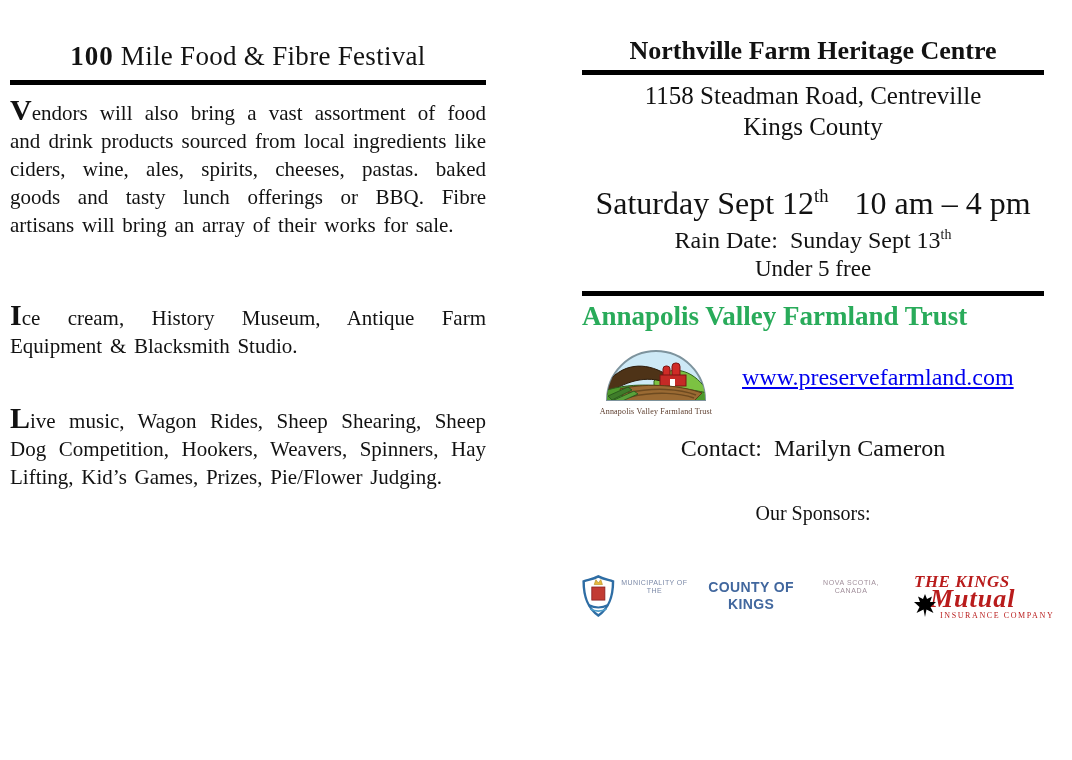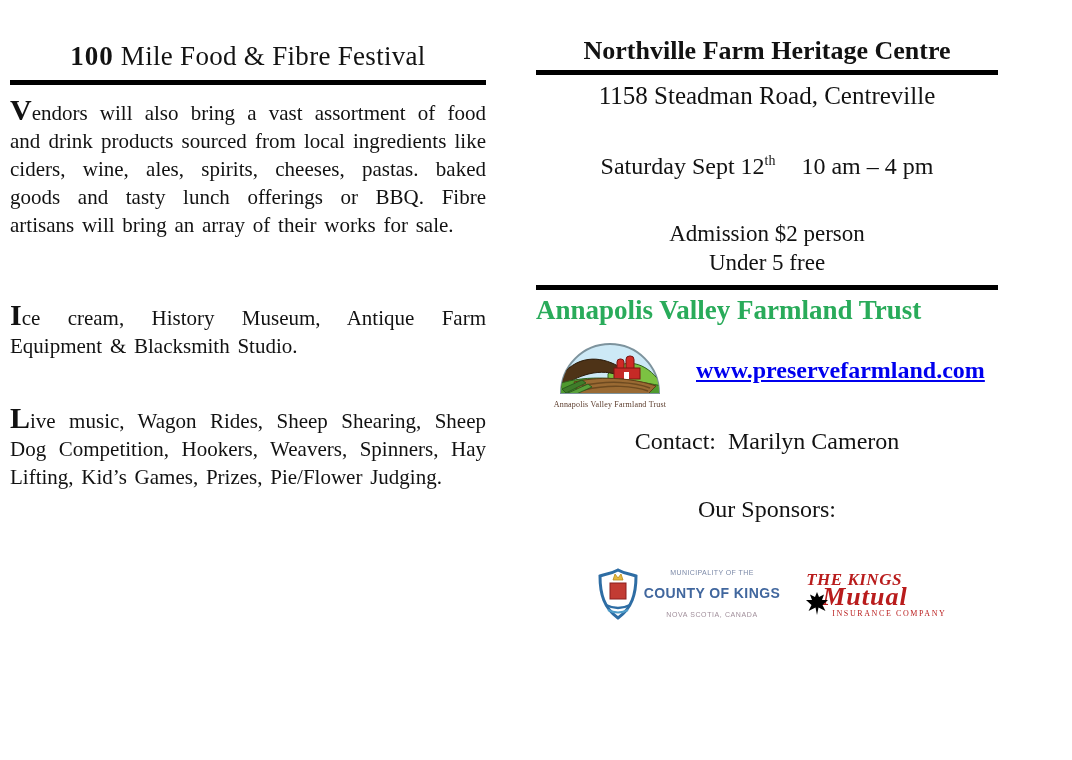--- a/index.html
+++ b/index.html
@@ -27,59 +27,59 @@
   .body-par {
     margin: 0 0 42px 0;
     font-size: 21px; line-height: 1.33;
     text-align: justify;
     word-spacing: 2.5px;
   }
   .body-par.par-2 { margin-bottom: 60px; }
   .dropcap { font-size: 30px; font-weight: 600; line-height: 1; }
 
   
-  .right-col { position: absolute; left: 536px; top: 36px; width: 462px; text-align: center; }
+  .right-col { position: absolute; left: 582px; top: 36px; width: 462px; text-align: center; }
   .right-title {
     margin: 0 0 4px 0;
     font-size: 26px; font-weight: 700; line-height: 1.15;
   }
   .right-col .rule.title-rule { margin-bottom: 5px; }
   .addr-line { font-size: 25px; line-height: 1.26; white-space: pre-wrap; }
-  .date-line { margin-top: 40px; font-size: 24px; line-height: 1.26; white-space: pre-wrap; }
+  .date-line { margin-top: 40px; font-size: 32px; line-height: 1.26; white-space: pre-wrap; }
   .date-line sup, .rain-line sup { font-size: 0.58em; vertical-align: super; line-height: 0; }
   .time-part { margin-left: 26px; }
   .rain-line { margin-top: 2px; font-size: 24px; line-height: 1.26; white-space: pre-wrap; }
   .admission-line { font-size: 23px; line-height: 1.26; }
   .admission-line.first { margin-top: 38px; }
   .section-rule { margin-top: 7px; }
   .trust-heading {
     margin: 4px 0 0 0;
     text-align: left;
     font-size: 27px; font-weight: 700; line-height: 1.2;
     color: #29ab5a;
   }
   .logo-row { margin-top: 6px; display: flex; align-items: center; text-align: left; }
   .trust-logo-block { margin-left: 14px; width: 120px; flex: 0 0 auto; text-align: center; }
   .trust-caption {
     font-size: 8px; color: #5a3a2a; letter-spacing: 0.2px;
     white-space: nowrap; line-height: 1.1; margin-top: 1px;
   }
   a.doc-link { color: #0000ee; text-decoration: underline; cursor: pointer; }
-  .website-link { margin-left: 26px; font-size: 24px; font-weight: 700; }
+  .website-link { margin-left: 26px; font-size: 24px; font-weight: 400; }
   .contact-line { margin-top: 16px; font-size: 24px; line-height: 1.26; white-space: pre-wrap; }
   .email-line { font-size: 26px; line-height: 1.26; }
-  .sponsors-heading { margin-top: 38px; font-size: 24px; line-height: 1.26; }
+  .sponsors-heading { margin-top: 38px; font-size: 20px; line-height: 1.26; }
 
   .sponsor-row {
     margin-top: 44px;
     display: flex; justify-content: center; align-items: center; gap: 26px;
   }
   
   .county-logo { display: flex; align-items: center; gap: 6px; text-align: center; }
-  .county-text { display: flex; flex-direction: column; line-height: 1.25; gap: 8px; }
+  .county-text { display: flex; flex-direction: row; line-height: 1.25; gap: 8px; }
   .county-line1 { font-family: "Liberation Sans", sans-serif; font-size: 7px; color: #7c8aa8; letter-spacing: 0.4px; }
   .county-line2 { font-family: "Liberation Sans", sans-serif; font-size: 14px; font-weight: 600; color: #41679e; letter-spacing: 0.4px; }
   .county-line3 { font-family: "Liberation Sans", sans-serif; font-size: 7px; color: #a08e9a; letter-spacing: 0.6px; }
   
   .mutual-logo { position: relative; width: 130px; text-align: left; color: #b91c1c; }
   .mutual-line1 { font-size: 17px; font-weight: 700; font-style: italic; letter-spacing: 0.5px; white-space: nowrap; }
   .mutual-line2 { font-size: 26px; font-weight: 800; font-style: italic; margin: -8px 0 0 16px; letter-spacing: 1px; }
   .mutual-line3 { font-size: 8px; font-weight: 500; letter-spacing: 1.6px; margin: -3px 0 0 26px; white-space: nowrap; }
   .maple-leaf { position: absolute; left: 0; bottom: 2px; }
 </style>
@@ -98,24 +98,25 @@
     <p class="body-par par-4"><span class="dropcap">I</span><span>ce cream, History Museum, Antique Farm Equipment &amp; Blacksmith Studio.</span></p>
 
     <p class="body-par par-3"><span class="dropcap">L</span><span>ive music, Wagon Rides, Sheep Shearing, Sheep Dog Competition, Hookers, Weavers, Spinners, Hay Lifting, Kid’s Games, Prizes, Pie/Flower Judging.</span></p>
   </div>
 
   <div class="right-col">
     <h2 class="right-title">Northville Farm Heritage Centre</h2>
     <div class="rule title-rule"></div>
 
     <div class="addr-line">1158 Steadman Road, Centreville</div>
+    <div class="addr-line">Kings County</div>
 
     <div class="date-line"><span>Saturday Sept 12</span><sup>th</sup><span class="time-part">10 am – 4 pm</span></div>
+    <div class="rain-line"><span>Rain Date:  Sunday Sept 13</span><sup>th</sup></div>
 
-    <div class="admission-line first">Admission $2 person</div>
     <div class="admission-line">Under 5 free</div>
 
     <div class="rule section-rule"></div>
 
     <div class="trust-heading">Annapolis Valley Farmland Trust</div>
 
     <div class="logo-row">
       <div class="trust-logo-block">
         <svg width="104" height="64" viewBox="0 0 104 64">
           <defs>

